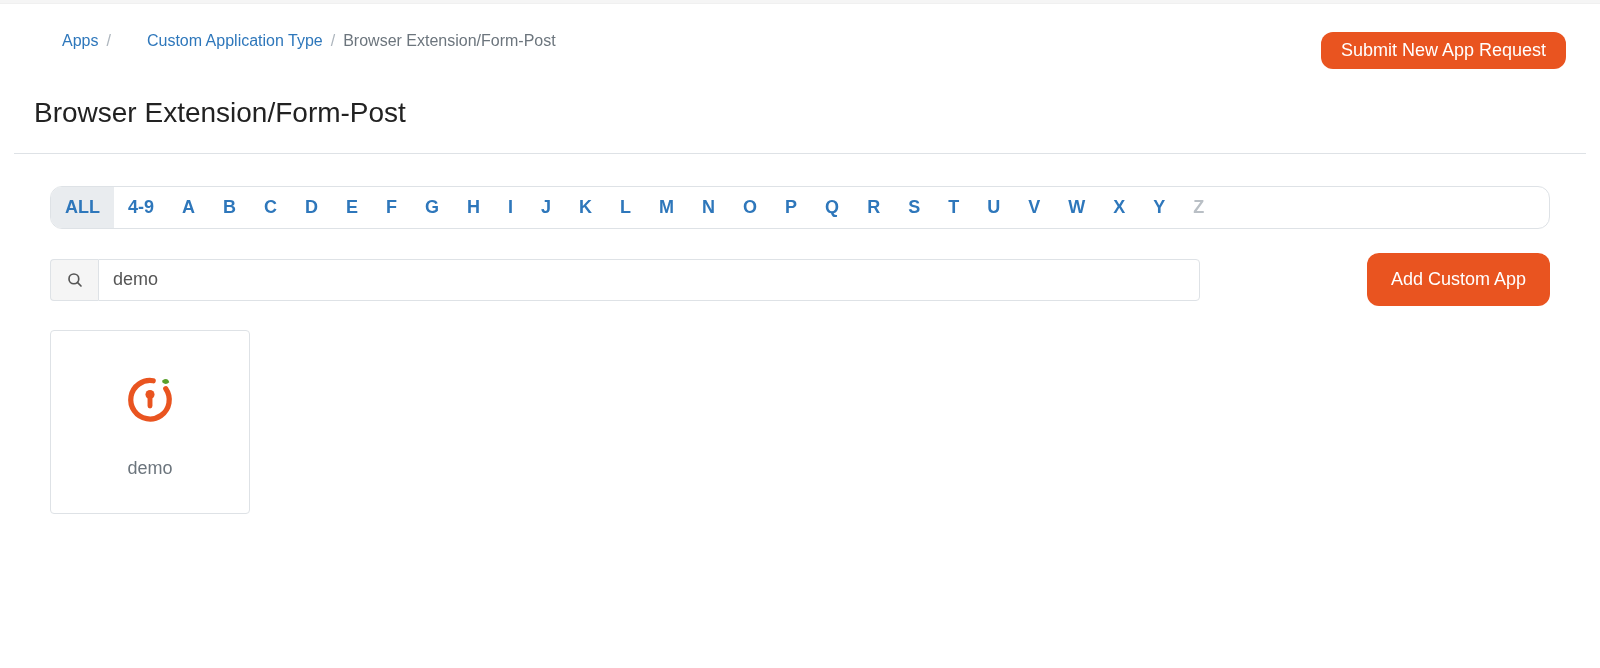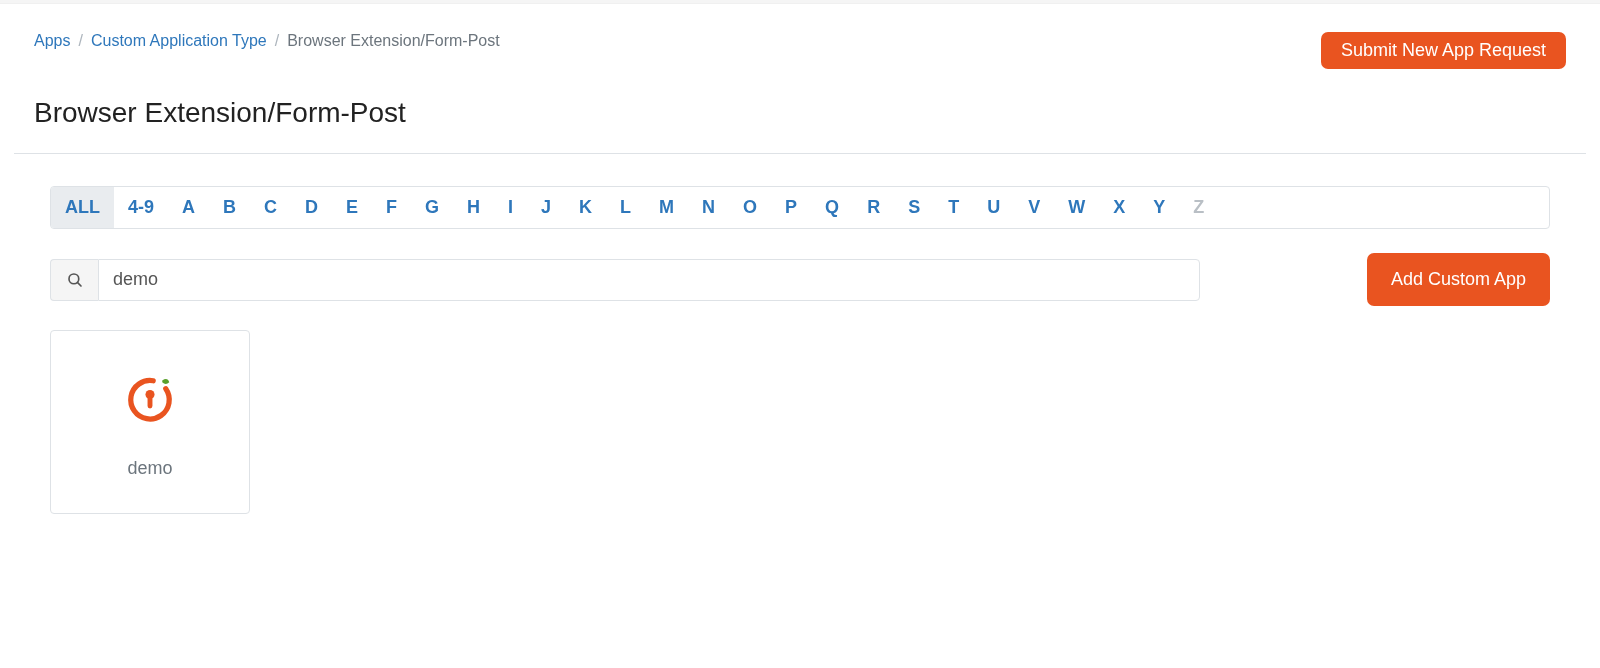--- a/index.html
+++ b/index.html
@@ -39,29 +39,30 @@
     color:var(--text-muted);
     display:flex;
     align-items:center;
     flex-wrap:wrap;
     gap:8px;
   }
   .breadcrumb a{
     color:var(--link);
     text-decoration:none;
     cursor:pointer;
+    margin-left:28px;
   }
   .breadcrumb .sep{color:#adb5bd;}
   .breadcrumb .current{color:var(--text-muted);}
   .btn{
     font-size:18px;
     color:#fff;
     background:var(--orange);
     border:none;
-    border-radius:7px;
+    border-radius:12px;
     cursor:pointer;
     white-space:nowrap;
   }
   .btn-submit{
     padding:8px 20px;
   }
   .btn-add{
     padding:16px 24px;
   }
   .page-title{
@@ -75,21 +76,21 @@
     margin:0 -20px 32px -20px;
   }
   .content-inner{
     padding:0 16px;
   }
   
   .alpha-filter{
     display:flex;
     gap:0;
     border:1px solid var(--border);
-    border-radius:4px;
+    border-radius:12px;
     overflow:hidden;
     background:#fff;
     padding:0;
     margin-top:15px;
   }
   .alpha-item{
     padding:10px 14px;
     font-size:18px;
     font-weight:600;
     color:var(--link);

